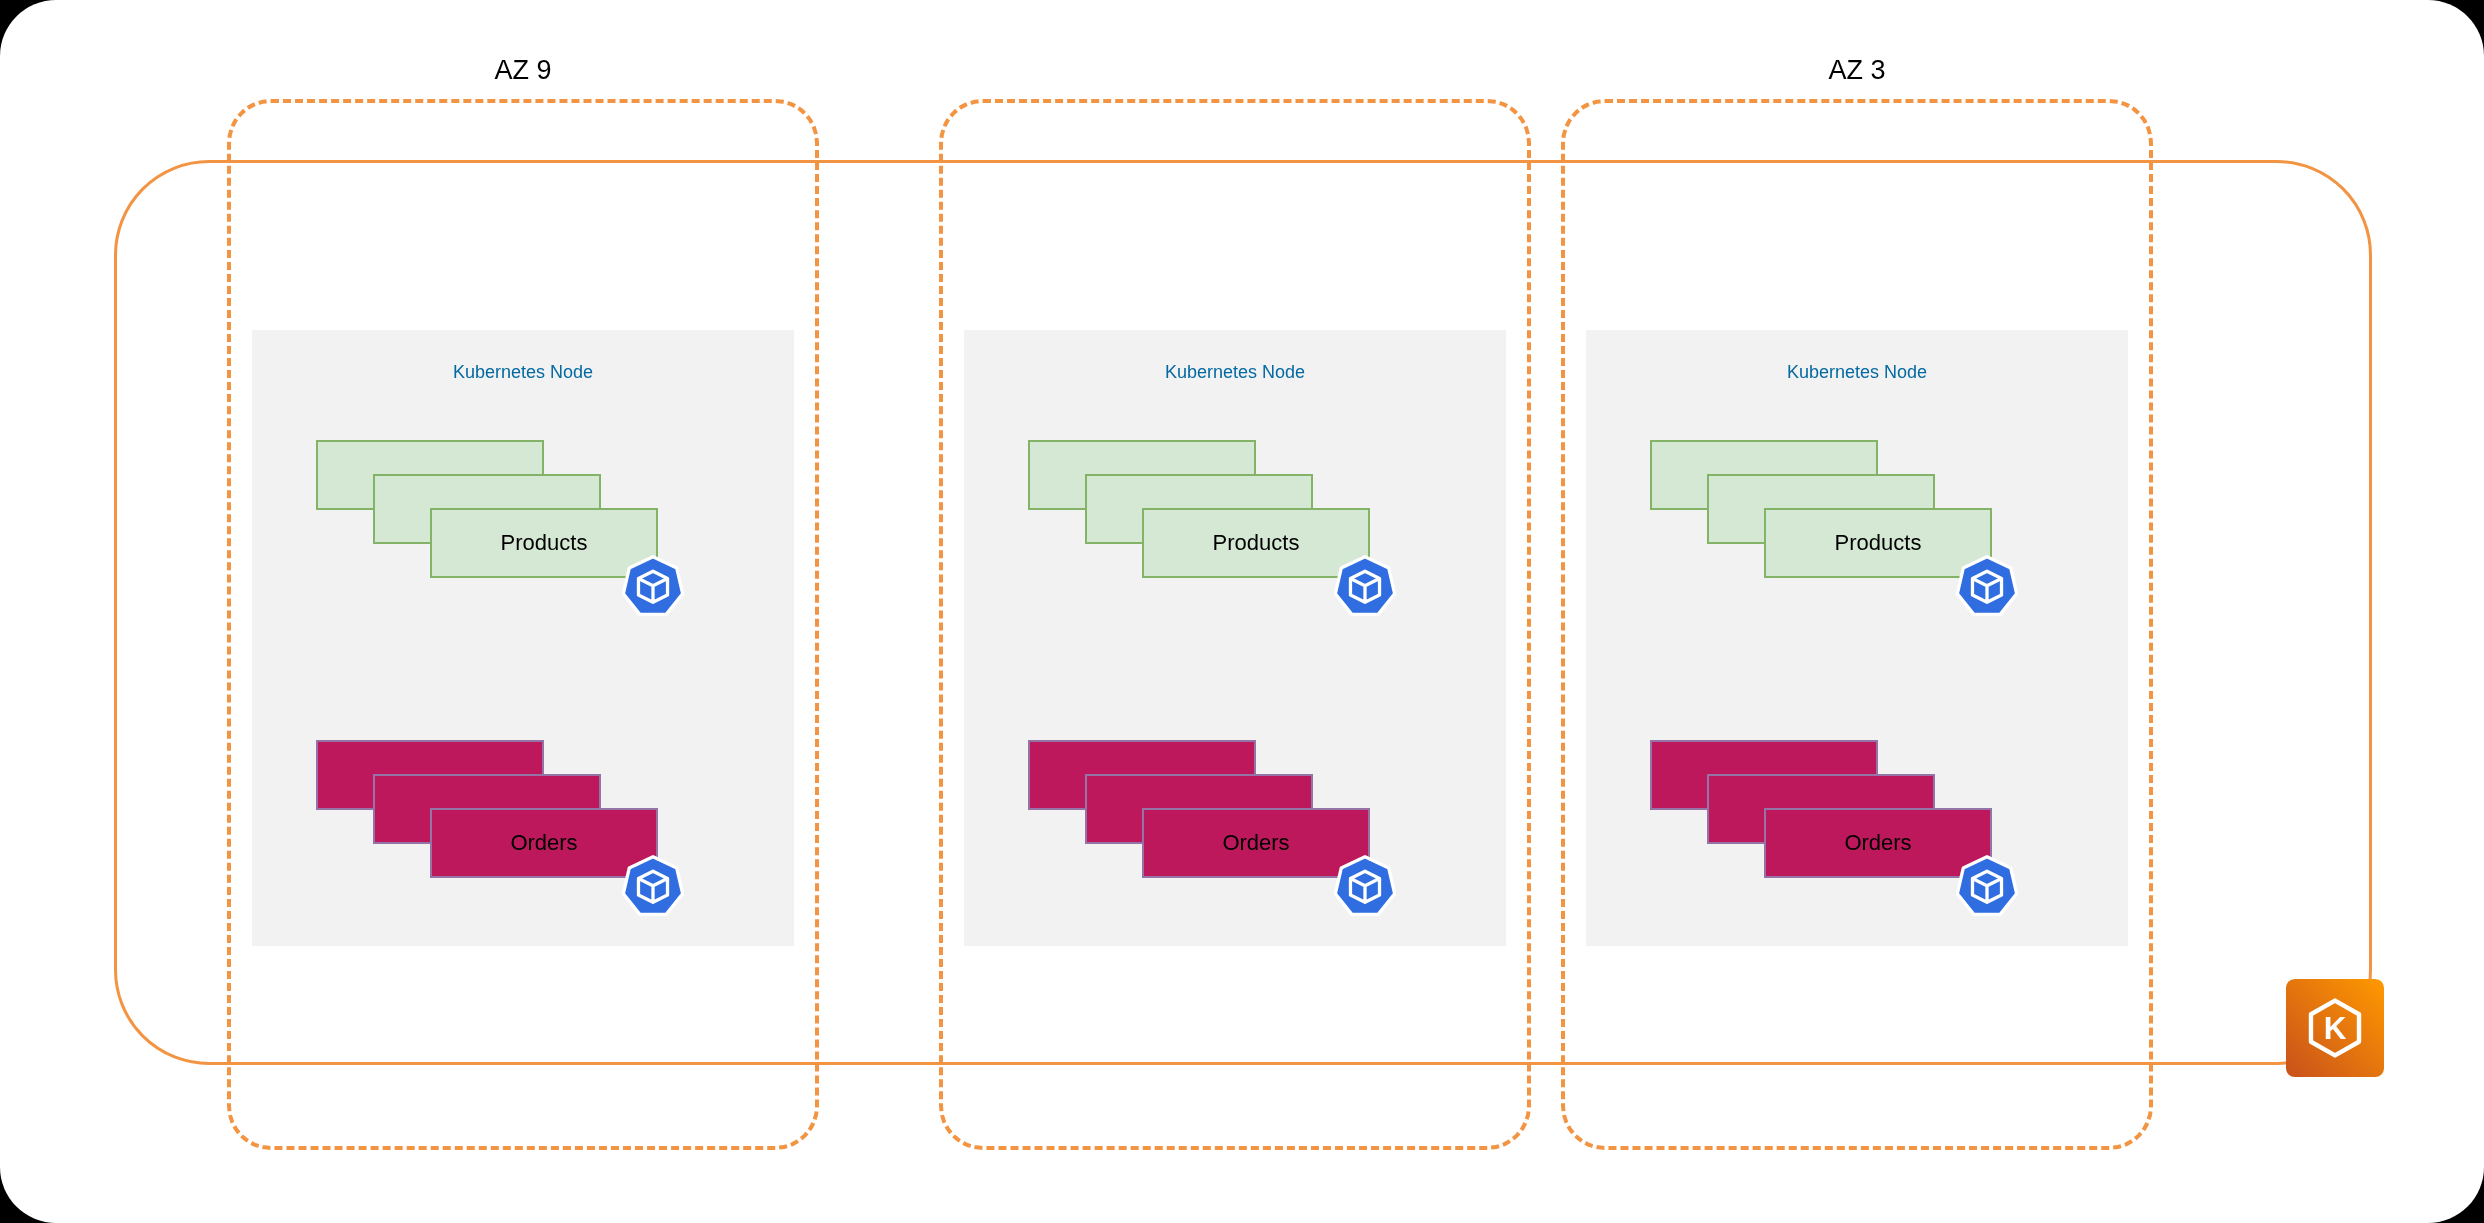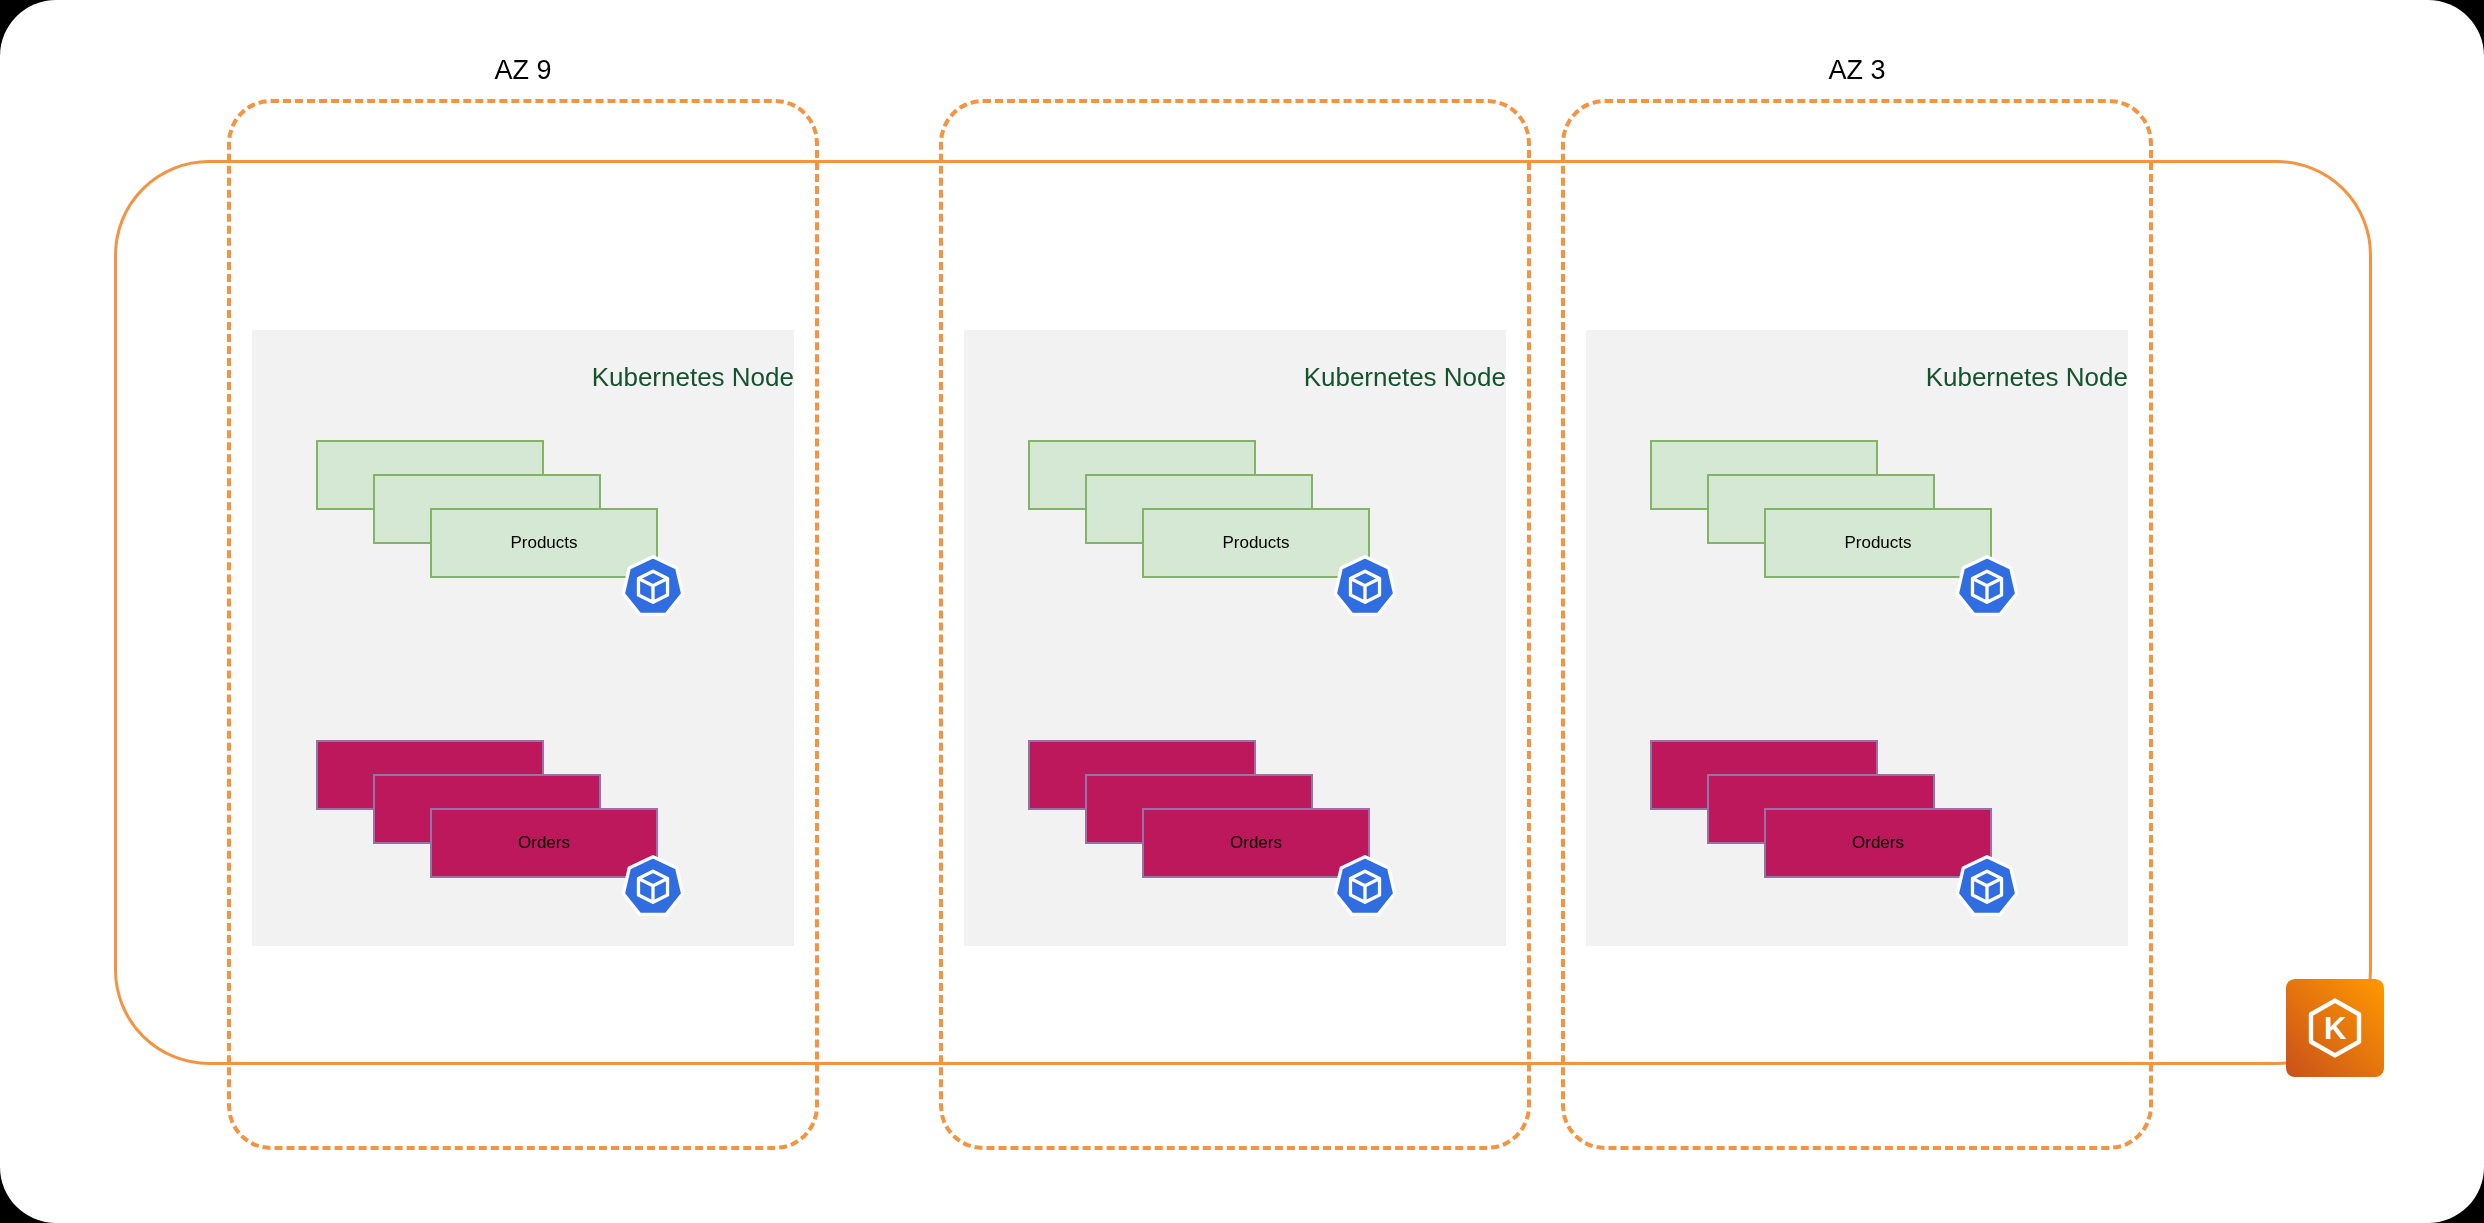--- a/index.html
+++ b/index.html
@@ -51,23 +51,23 @@
   }
   
   .k8s-node {
     position: absolute;
     left: 21px; top: 227px;
     width: 542px; height: 616px;
     background: #f2f2f2;
   }
   .node-title {
     padding-top: 32px;
-    text-align: right;
-    font-size: 26px;
-    color: #14532d;
+    text-align: center;
+    font-size: 18px;
+    color: #0369a1;
   }
   
   .stack {
     position: absolute;
     left: 64px;
     width: 380px; height: 200px;
   }
   .stack.products { top: 110px; }
   .stack.orders   { top: 410px; }
   .card {
@@ -75,21 +75,21 @@
     width: 228px; height: 70px;
     border: 2px solid;
   }
   .card.green  { background: #d5e8d4; border-color: #82b366; }
   .card.purple { background: #be185d; border-color: #9673a6; }
   .b1 { left: 0;    top: 0; }
   .b2 { left: 57px; top: 34px; }
   .front {
     left: 114px; top: 68px;
     display: flex; align-items: center; justify-content: center;
-    font-size: 17px; color: #000;
+    font-size: 22px; color: #000;
   }
   .pod-icon {
     position: absolute;
     left: 304px; top: 114px;
     width: 66px; height: 66px;
   }
 </style>
 </head>
 <body>
 

